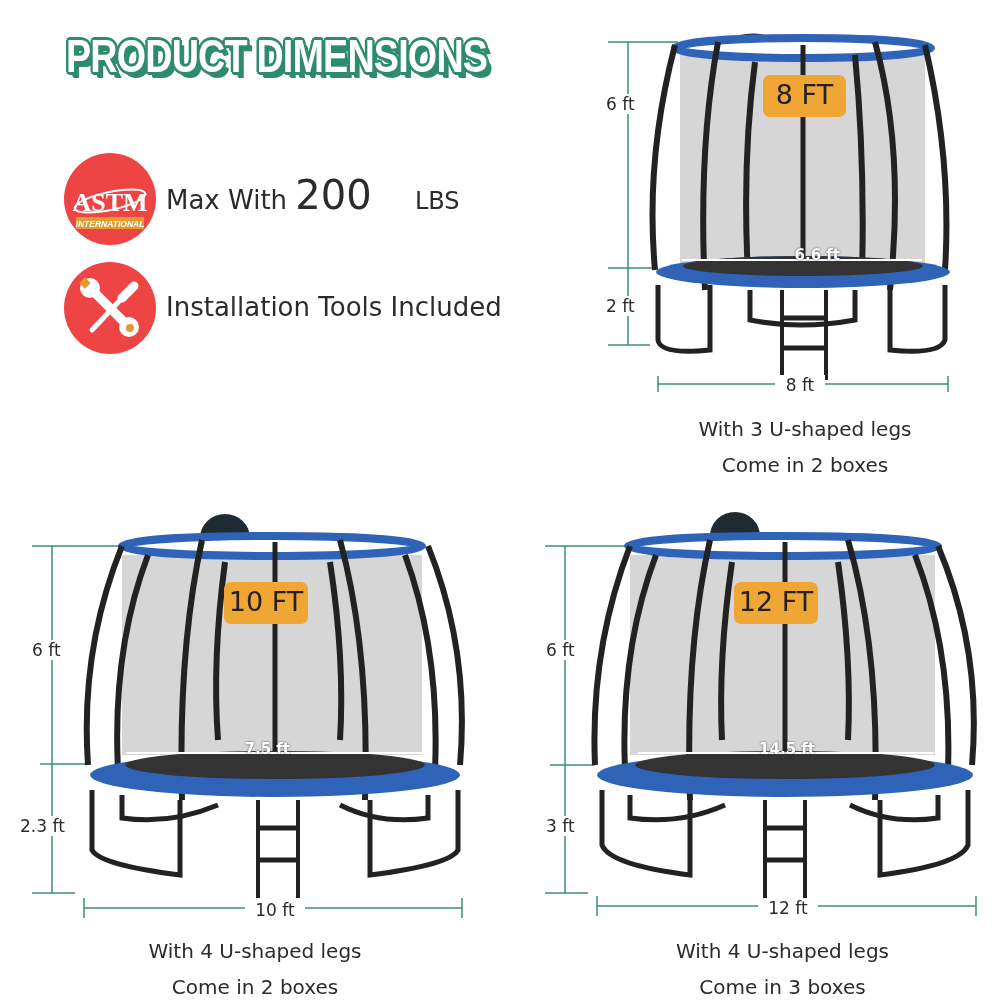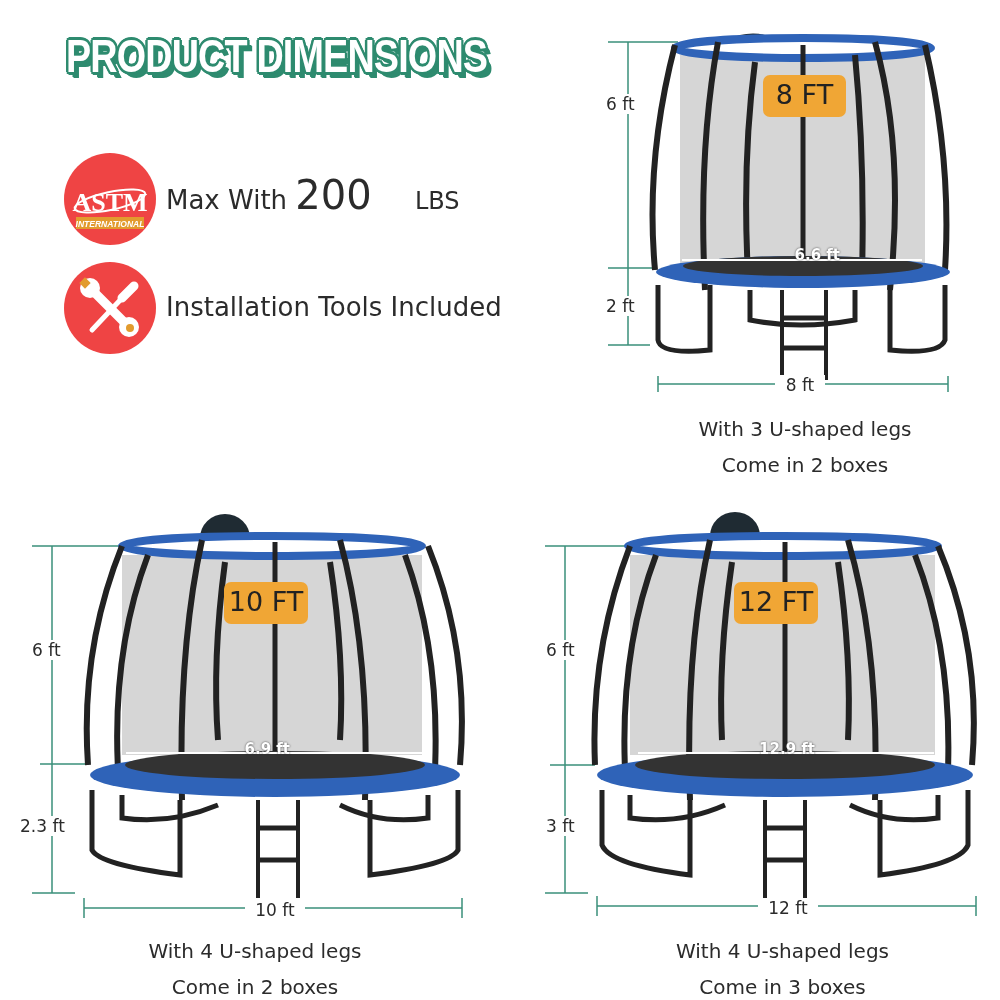--- a/index.html
+++ b/index.html
@@ -142,21 +142,21 @@
     <path d="M458 290 L458 350 Q450 365 370 375 L370 300" stroke="#222" stroke-width="5" fill="none"></path>
     <path d="M122 295 L122 318 Q170 325 218 305" stroke="#222" stroke-width="5" fill="none"></path>
     <path d="M428 295 L428 318 Q380 325 340 305" stroke="#222" stroke-width="5" fill="none"></path>
     <line x1="258" y1="300" x2="258" y2="398" stroke="#222" stroke-width="4"></line>
     <line x1="298" y1="300" x2="298" y2="398" stroke="#222" stroke-width="4"></line>
     <line x1="258" y1="328" x2="298" y2="328" stroke="#222" stroke-width="5"></line>
     <line x1="258" y1="360" x2="298" y2="360" stroke="#222" stroke-width="5"></line>
     <line x1="126" y1="253" x2="424" y2="253" stroke="#fff" stroke-width="2"></line>
   </svg>
   <div class="size-badge" style="left:224px;top:82px;width:84px;height:42px;">10 FT</div>
-  <div class="inner-label" style="left:200px;top:240px;width:90px;">6.9 ft</div>
+  <div class="inner-label" style="left:200px;top:240px;width:90px;">7.5 ft</div>
   <div class="abs dim-label" style="left:32px;top:140px;">6 ft</div>
   <div class="abs dim-label" style="left:20px;top:316px;">2.3 ft</div>
   <div class="abs dim-label" style="left:245px;top:400px;width:60px;">10 ft</div>
   <div class="caption" style="left:90px;top:433px;width:330px;">
     <div>With 4 U-shaped legs</div>
     <div>Come in 2 boxes</div>
   </div>
 </div>
 
 <div class="tramp" style="left:520px;top:500px;width:480px;height:500px;">
@@ -186,21 +186,21 @@
     <path d="M448 290 L448 345 Q440 365 360 375 L360 300" stroke="#222" stroke-width="5" fill="none"></path>
     <path d="M110 295 L110 318 Q160 325 205 305" stroke="#222" stroke-width="5" fill="none"></path>
     <path d="M418 295 L418 318 Q370 325 330 305" stroke="#222" stroke-width="5" fill="none"></path>
     <line x1="245" y1="300" x2="245" y2="398" stroke="#222" stroke-width="4"></line>
     <line x1="285" y1="300" x2="285" y2="398" stroke="#222" stroke-width="4"></line>
     <line x1="245" y1="328" x2="285" y2="328" stroke="#222" stroke-width="5"></line>
     <line x1="245" y1="360" x2="285" y2="360" stroke="#222" stroke-width="5"></line>
     <line x1="118" y1="253" x2="414" y2="253" stroke="#fff" stroke-width="2"></line>
   </svg>
   <div class="size-badge" style="left:214px;top:82px;width:84px;height:42px;">12 FT</div>
-  <div class="inner-label" style="left:195px;top:240px;width:100px;">12.9 ft</div>
+  <div class="inner-label" style="left:195px;top:240px;width:100px;">14.5 ft</div>
   <div class="abs dim-label" style="left:26px;top:140px;">6 ft</div>
   <div class="abs dim-label" style="left:26px;top:316px;">3 ft</div>
   <div class="abs dim-label" style="left:238px;top:398px;width:60px;">12 ft</div>
   <div class="caption" style="left:95px;top:433px;width:335px;">
     <div>With 4 U-shaped legs</div>
     <div>Come in 3 boxes</div>
   </div>
 </div>
 
 </body></html>

